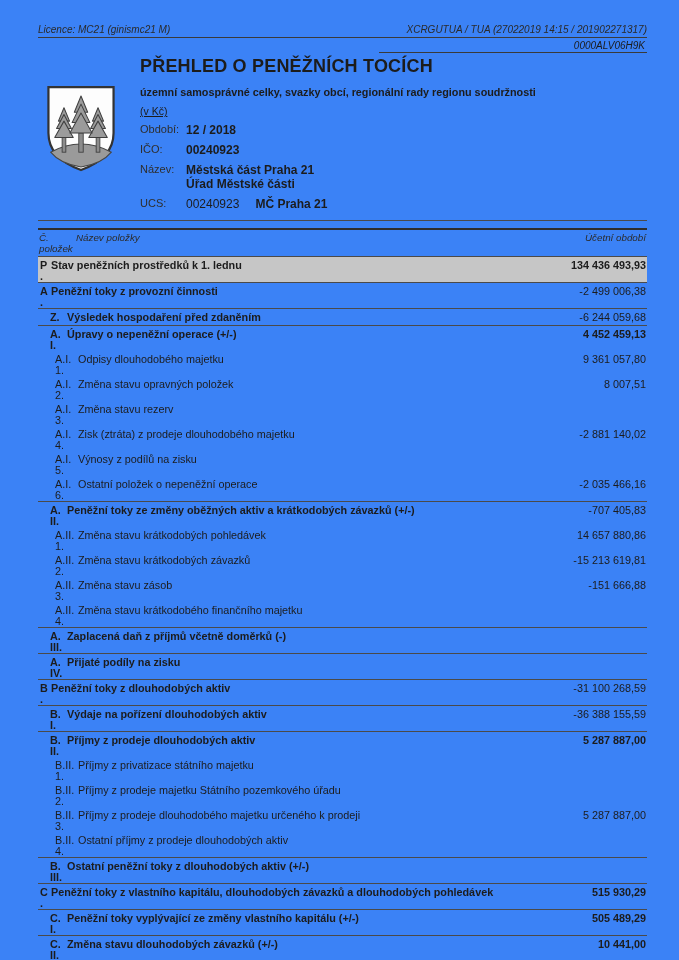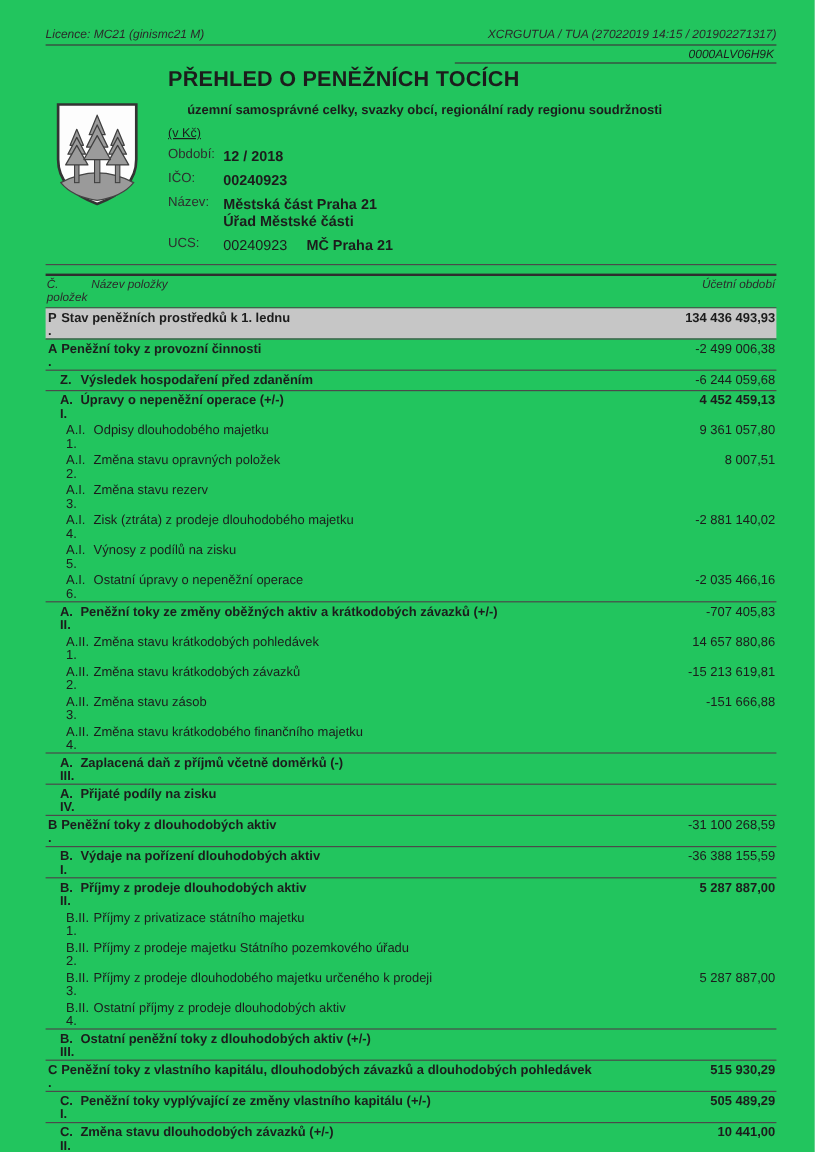--- a/index.html
+++ b/index.html
@@ -1,39 +1,39 @@
 <!DOCTYPE html>
 <html lang="cs"><head>
 <meta charset="utf-8">
 <style>
   html,body{margin:0;padding:0;background:#e8e8e8;}
   .page{
     position:relative;
     width:679px;height:960px;
-    background:#22c55e;
+    background:#3b82f6;
     font-family:"Liberation Sans","DejaVu Sans",sans-serif;
     color:#1c1c1c;
     overflow:hidden;
     box-sizing:border-box;
   }
   .content{position:absolute;left:38px;right:32px;top:0;}
 
   
   .meta-row{display:flex;justify-content:space-between;align-items:flex-end;
     padding-top:24px;font-size:10px;font-style:italic;color:#2a2a2a;}
   .meta-line{border-bottom:1px solid #3a3a3a;margin-top:2px;}
   .print-id{text-align:right;font-size:10px;font-style:italic;padding-top:2px;padding-right:2px;}
   .short-line{border-bottom:1px solid #3a3a3a;margin-left:56%;margin-top:1px;}
 
   
   .title-block{position:relative;margin-top:3px;min-height:160px;}
   .emblem{position:absolute;left:6px;top:26px;width:74px;height:96px;}
   .title-text{margin-left:102px;}
   .doc-title{font-size:18px;font-weight:bold;letter-spacing:.2px;}
-  .doc-subtitle{font-size:10.8px;font-weight:bold;margin-top:9px;margin-left:16px;}
+  .doc-subtitle{font-size:10.8px;font-weight:bold;margin-top:9px;}
   .currency-note{font-size:10.5px;margin-top:7px;text-decoration:underline;}
   .field{margin-top:6px;font-size:11px;display:flex;}
   .field .lbl{width:46px;color:#2e2e2e;}
   .field .val{font-weight:bold;font-size:12px;}
   .field .val .val2{display:block;}
   .field-ucs{}
   .field-ucs .val-plain{font-size:12px;font-weight:normal;margin-right:16px;}
 
   
   .thin-line{border-bottom:1px solid #4a4a4a;margin-top:4px;}
@@ -218,21 +218,21 @@
     </div>
     <div class="name">Výnosy z podílů na zisku</div>
     <div class="val"></div>
   </div>
 
   <div class="row level-2">
     <div class="rid">
       <span class="id1">A.I.</span>
       <span class="id2">6.</span>
     </div>
-    <div class="name">Ostatní úpravy o nepeněžní operace</div>
+    <div class="name">Ostatní položek o nepeněžní operace</div>
     <div class="val">-2 035 466,16</div>
   </div>
 
   <div class="row level-1 group">
     <div class="rid">
       <span class="id1">A.</span>
       <span class="id2">II.</span>
     </div>
     <div class="name">Peněžní toky ze změny oběžných aktiv a krátkodobých závazků (+/-)</div>
     <div class="val">-707 405,83</div>

